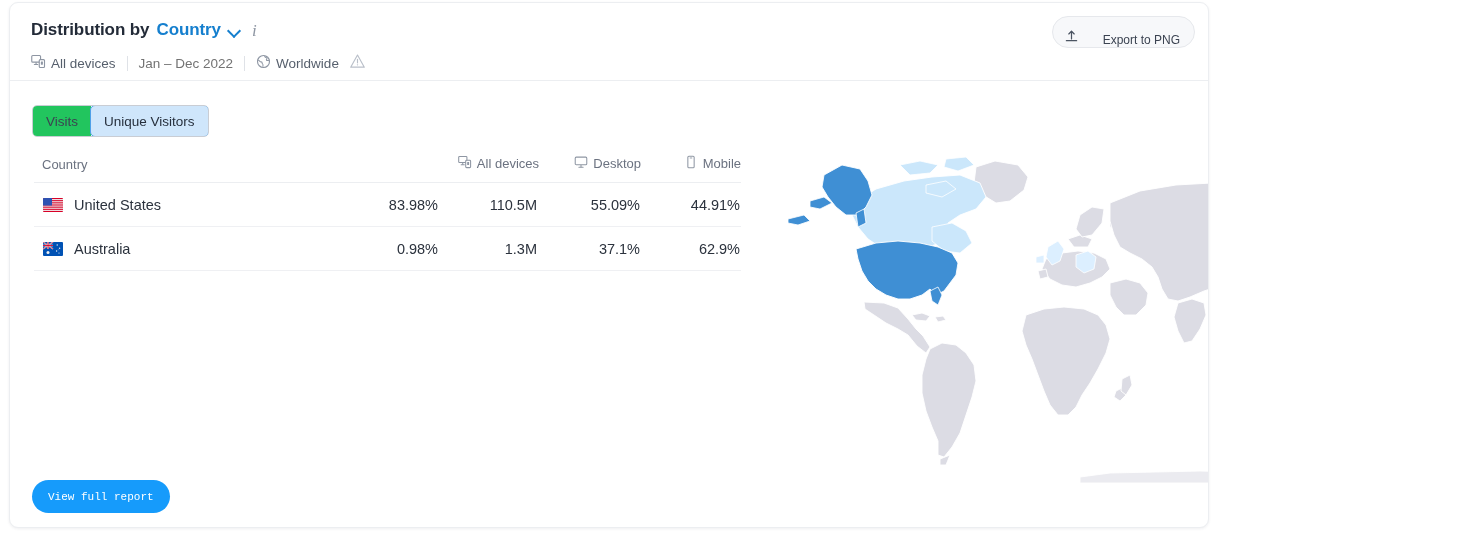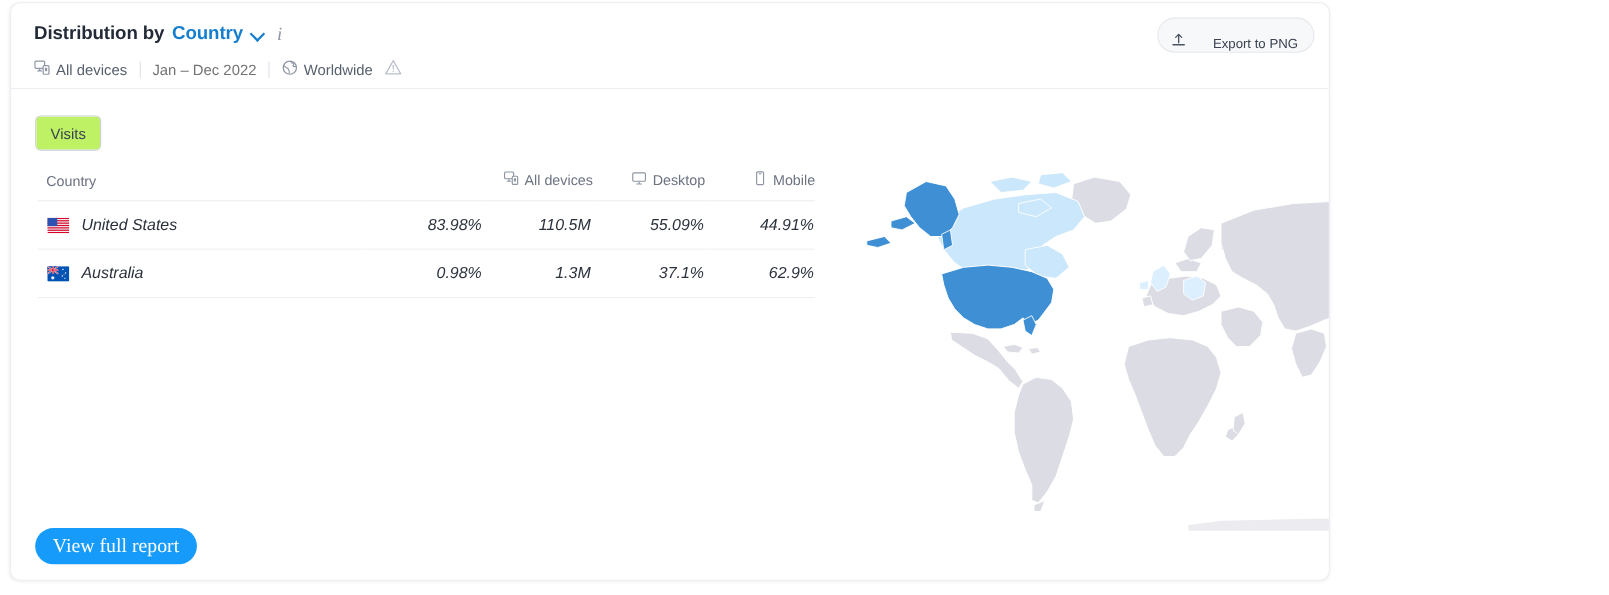--- a/index.html
+++ b/index.html
@@ -130,21 +130,21 @@
     overflow: hidden;
     border: 1px solid #c9cdd4;
     box-sizing: border-box;
   }
   .toggle .seg {
     display: flex;
     align-items: center;
     padding: 0 13px;
     font-size: 13.5px;
     color: #3b4351;
-    background: #bef264;
+    background: #22c55e;
     cursor: pointer;
     white-space: nowrap;
   }
   .toggle .seg.active {
     background: #cfe6fb;
     border: 1px solid #4da0e8;
     border-radius: 5px;
     margin: -1px;
     color: #27303d;
     z-index: 2;
@@ -170,21 +170,20 @@
   .th-inner { display: flex; align-items: center; gap: 5px; justify-content: flex-end; }
   .th-left  { justify-content: flex-start; padding-left: 8px; }
 
   .tbl td {
     font-size: 14.5px;
     height: 41px;
     border-bottom: 1px solid #eff0f3;
     color: #2b323d;
     text-align: right;
     white-space: nowrap;
-    font-style: italic;
   }
   .tbl tr:last-child td { border-bottom: 1px solid #eff0f3; }
   .c-country { text-align: left; }
   .country-cell { display: flex; align-items: center; gap: 11px; padding-left: 8px; }
   .c-share  { color: #747c89; }
   .c-total  { color: #1f262f; padding-right: 2px; }
   .c-desk   { color: #2eb79a; }
   .c-mob    { color: #eb8b4c; }
 
   .flag { width: 20px; height: 14px; border-radius: 1px; flex: 0 0 auto; display:block; }
@@ -194,24 +193,24 @@
     position: absolute;
     left: 22px;
     top: 477px;
     height: 33px;
     padding: 0 16px;
     display: flex;
     align-items: center;
     background: #169bfb;
     border-radius: 17px;
     color: #ffffff;
-    font-size: 18px;
+    font-size: 11px;
     cursor: pointer;
     border: none;
-    font-family: Liberation Serif, serif;
+    font-family: Liberation Mono, monospace;
   }
 
   
   .map-wrap {
     position: absolute;
     left: 770px;
     top: 140px;
     width: 620px;
     height: 340px;
   }
@@ -278,20 +277,21 @@
           <path d="M5.1 5.3 8 2.4l2.9 2.9" stroke="#4b5462" stroke-width="1.3" stroke-linecap="round" stroke-linejoin="round"></path>
           <path d="M2.6 12.4h10.8" stroke="#4b5462" stroke-width="1.5" stroke-linecap="round"></path>
         </svg>
       </span>
       <span>Export to PNG</span>
     </div>
   </div>
 
   <div class="toggle">
     <div class="seg">Visits</div>
+    <div class="seg active">Unique Visitors</div>
   </div>
 
   <table class="tbl">
     <colgroup>
       <col style="width:300px">
         <col style="width:105px">
         <col style="width:100px">
         <col style="width:102px">
         <col style="width:100px">
     </colgroup>

